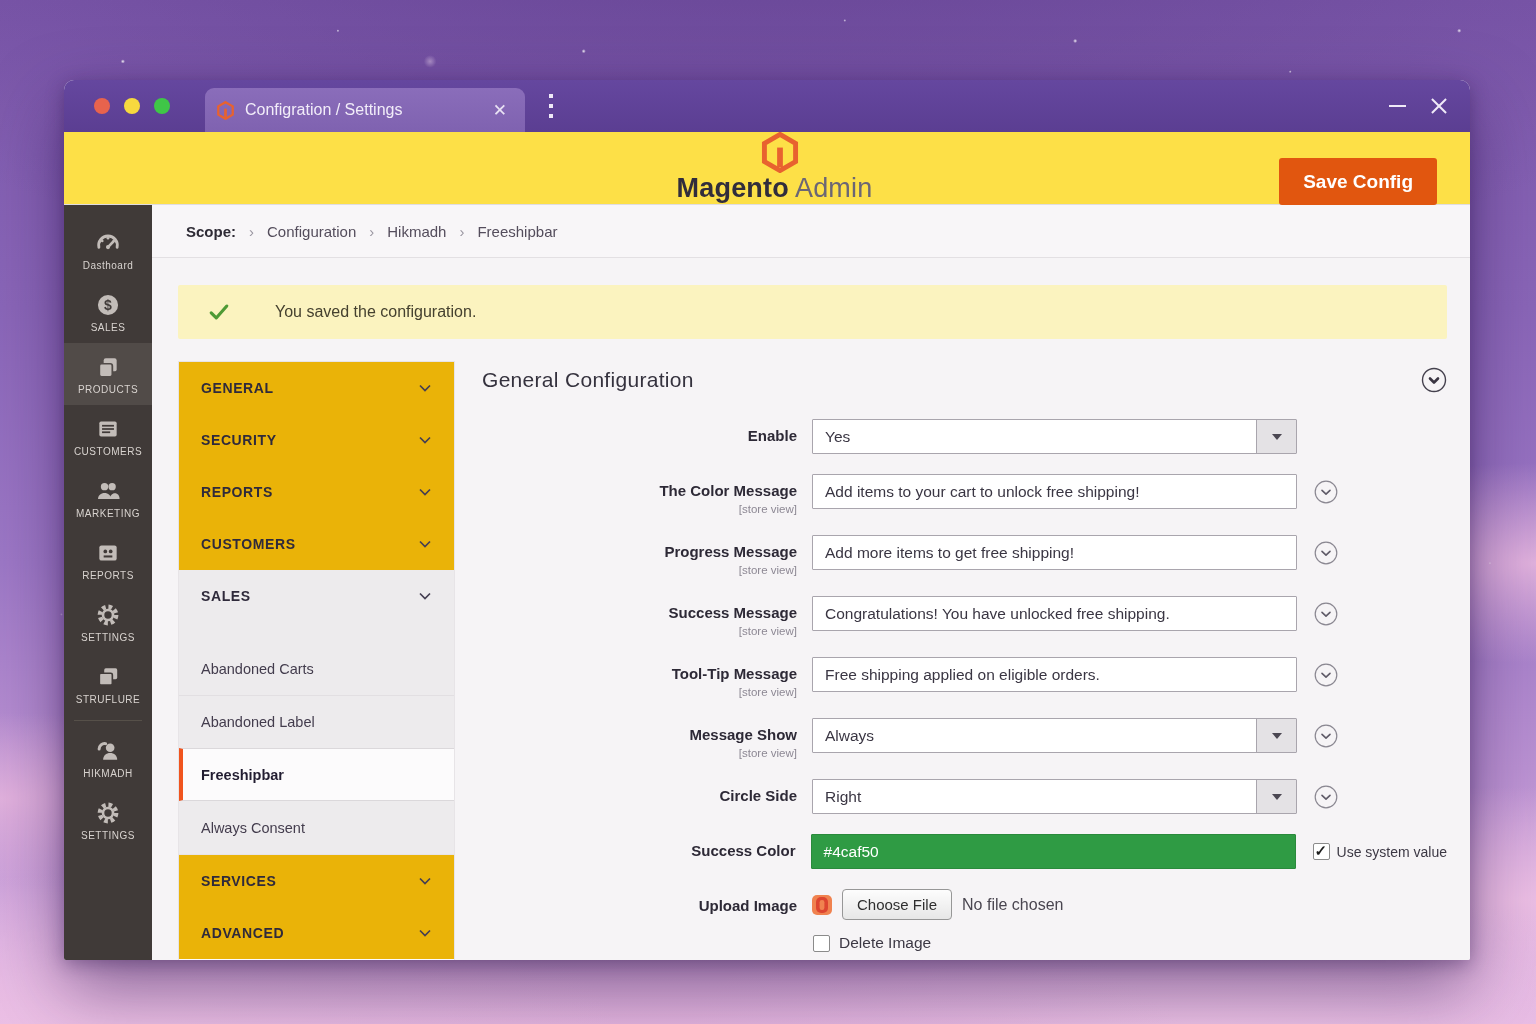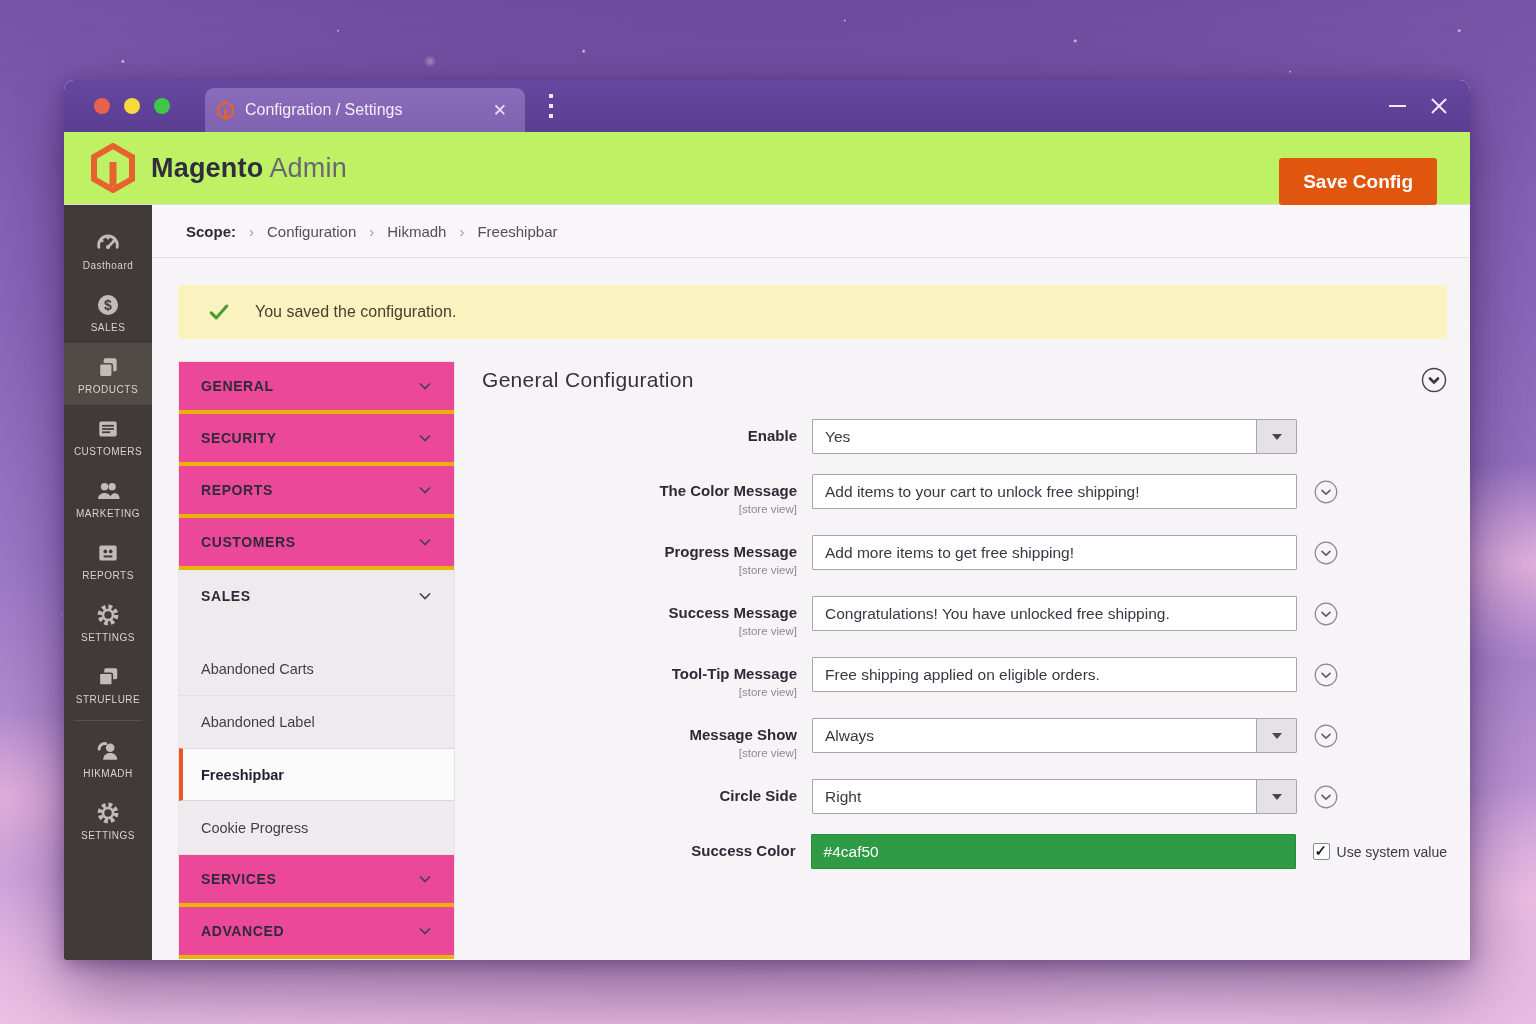--- a/index.html
+++ b/index.html
@@ -55,21 +55,21 @@
   .tab-close{ color:#e9e2f4; font-size:17px; line-height:1; cursor:default; padding:2px 4px; }
   .kebab{ position:absolute; left:479px; top:14px; width:16px; height:24px; display:flex; flex-direction:column; align-items:center; justify-content:space-between; }
   .kebab span{ width:4px; height:4px; background:#efe9f7; }
   .win-btns{ position:absolute; right:22px; top:0; height:52px; display:flex; align-items:center; gap:24px; }
   .win-min{ width:17px; height:2px; background:#f0eaf8; }
   .win-close{ width:18px; height:18px; position:relative; }
   .win-close::before,.win-close::after{ content:""; position:absolute; left:-1px; top:8px; width:20px; height:2px; background:#f0eaf8; }
   .win-close::before{ transform:rotate(45deg);} .win-close::after{ transform:rotate(-45deg);}
 
   
-  .admin-header{ height:73px; background:#bef264; border-bottom:1px solid #e0dde1; display:flex; align-items:center; position:relative; }
+  .admin-header{ height:73px; background:#fde047; border-bottom:1px solid #e0dde1; display:flex; align-items:center; position:relative;flex-direction:column; }
   .m-logo{ width:46px; height:50px; margin-left:26px; }
   .brand{ margin-left:15px; font-size:27px; letter-spacing:.2px; }
   .brand-b{ font-weight:700; color:#312d3c; }
   .brand-l{ font-weight:400; color:#6b6675; margin-left:6px; }
   .save-btn{
     position:absolute; right:33px; top:26px; height:47px; padding:0 24px;
     background:#e1560f; color:#fff; font-family:"Liberation Sans",sans-serif;
     font-size:19px; font-weight:700; border:none; border-radius:3px; cursor:pointer;
   }
 
@@ -85,29 +85,29 @@
   .sb-divider{ height:1px; background:#565049; margin:5px 10px 6px; }
 
   
   .main{ flex:1; display:flex; flex-direction:column; min-width:0; }
   .breadcrumb{ height:53px; background:#f8f6f8; border-bottom:1px solid #e3e0e3; display:flex; align-items:center; padding-left:34px; font-size:15px; }
   .bc-scope{ font-weight:700; color:#2e2b35; }
   .bc-sep{ color:#9a96a1; margin:0 13px; font-size:15px; }
   .bc-link{ color:#544d5c; cursor:pointer; }
   .content{ flex:1; background:#f6f4f6; overflow:hidden; }
 
-  .banner{ margin:27px 23px 0 26px; height:54px; background:#fbf3bf; border-radius:2px; display:flex; align-items:center; padding-left:30px; }
+  .banner{ margin:27px 23px 0 26px; height:54px; background:#fbf3bf; border-radius:2px; display:flex; align-items:center; padding-left:30px;gap:20px; }
   .banner svg{ width:22px; height:22px; }
   .banner-text{ font-size:16px; color:#45412f; margin-left:25px; }
 
   .content-row{ display:flex; margin:22px 23px 0 26px; gap:25px; }
 
   
   .nav-panel{ width:277px; flex-shrink:0; border:1px solid #e7e4e7; border-bottom:none; background:#fcfbfc; }
-  .nav-sec{ height:52px; display:flex; align-items:center; justify-content:space-between; padding:0 22px; border-bottom:4px solid #eab308; background:#ec4899; cursor:pointer; }
+  .nav-sec{ height:52px; display:flex; align-items:center; justify-content:space-between; padding:0 22px; border-bottom:1px solid #eab308; background:#eab308; cursor:pointer; }
   .nav-sec-label{ font-size:14px; font-weight:700; letter-spacing:.6px; color:#2f2a3b; }
   .nav-chev{ width:14px; height:14px; }
   .nav-exp{ background:#edebed; border-bottom:1px solid #e7e4e7; }
   .nav-exp .nav-sec{ background:#edebed; border-bottom:none; }
   .nav-items{ list-style:none; padding-top:20px; }
   .nav-item{ height:53px; display:flex; align-items:center; padding-left:22px; font-size:14.5px; color:#433c4d; border-top:1px solid #e2dfe2; cursor:pointer;text-align:center; }
   .nav-item.selected{ background:#fcfbfc; border-left:4px solid #f0541e; padding-left:18px; font-weight:700; color:#221d31; border-top:1px solid #dbd8db; border-bottom:1px solid #dbd8db; }
 
   
   .form-col{ flex:1; min-width:0; }
@@ -325,21 +325,21 @@
               <div class="nav-sec">
                 <span class="nav-sec-label">SALES</span>
                 <svg class="nav-chev" viewBox="0 0 14 14" fill="none">
                     <path d="M2 4.5 L7 9.5 L12 4.5" stroke="#453f52" stroke-width="1.7"></path>
                   </svg>
               </div>
               <ul class="nav-items">
                 <li class="nav-item" style="border-top:none">Abandoned Carts</li>
                 <li class="nav-item">Abandoned Label</li>
                 <li class="nav-item selected">Freeshipbar</li>
-                <li class="nav-item" style="border-top:none">Cookie Progress</li>
+                <li class="nav-item" style="border-top:none">Always Consent</li>
               </ul>
             </div>
 
             <div class="nav-sec">
               <span class="nav-sec-label">SERVICES</span>
               <svg class="nav-chev" viewBox="0 0 14 14" fill="none">
                   <path d="M2 4.5 L7 9.5 L12 4.5" stroke="#453f52" stroke-width="1.7"></path>
                 </svg>
             </div>
             <div class="nav-sec">
@@ -468,19 +468,37 @@
                 <div class="color-box">
                   <span>#4caf50</span>
                 </div>
               </div>
               <div class="syscheck">
                 <span class="cb checked"></span>
                 <span class="cb-label">Use system value</span>
               </div>
             </div>
 
+            <div class="frow">
+              <div class="flabel"><span class="lbl">Upload Image</span></div>
+              <div class="fcontrol" style="width:560px">
+                <div class="upload-line">
+                  <svg class="upload-badge" viewBox="0 0 20 22">
+                    <rect x="0" y="1" width="20" height="20" rx="5" fill="#f0824f"></rect>
+                    <rect x="4" y="3" width="12" height="16" rx="5" fill="#dd4530"></rect>
+                    <rect x="7.6" y="6" width="4.8" height="10" rx="2.2" fill="#f0824f"></rect>
+                  </svg>
+                  <button class="choose-btn">Choose File</button>
+                  <span class="file-status">No file chosen</span>
+                </div>
+                <div class="delete-line">
+                  <span class="cb"></span>
+                  <span class="delete-label">Delete Image</span>
+                </div>
+              </div>
+            </div>
 
           </div>
         </div>
       </div>
     </div>
   </div>
 </div>
 
 </body></html>

